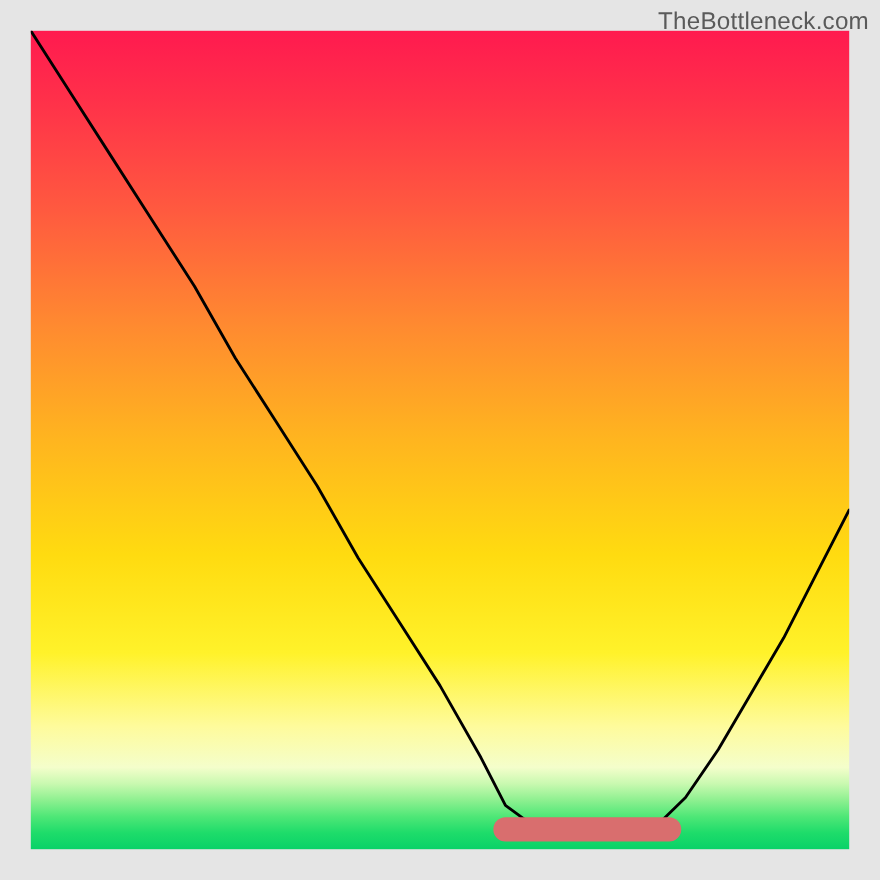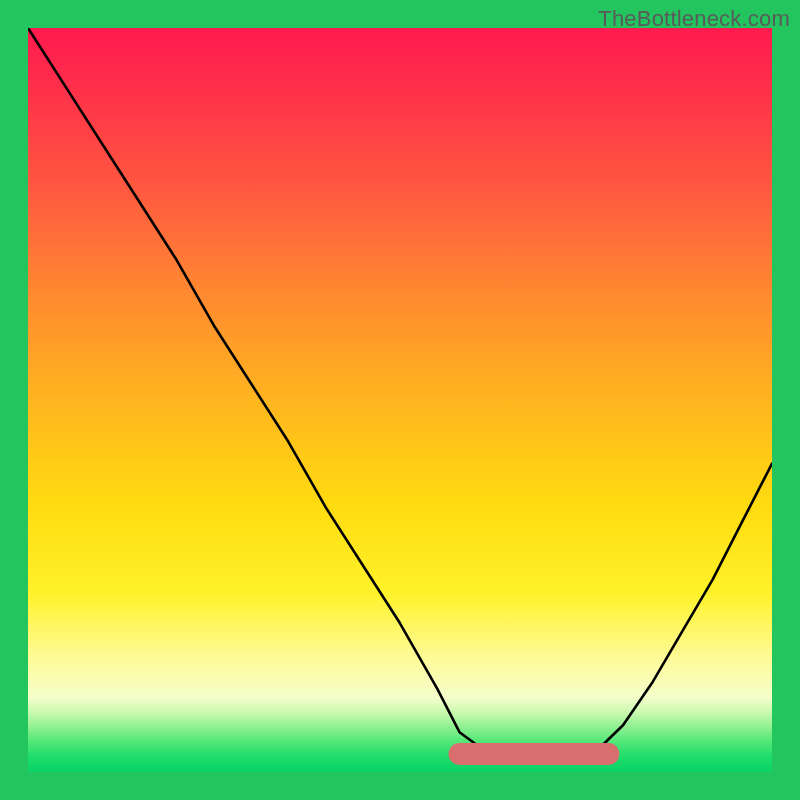--- a/index.html
+++ b/index.html
@@ -8,21 +8,21 @@
     width: 800px;
     height: 800px;
     background: #000;
     overflow: hidden;
     font-family: Arial, Helvetica, sans-serif;
   }
   .frame {
     position: relative;
     width: 800px;
     height: 800px;
-    background: #22c55e;
+    background: #e5e5e5;
   }
   .attribution {
     position: absolute;
     top: 6px;
     right: 10px;
     color: #5a5a5a;
     font-size: 22px;
     letter-spacing: 0.2px;
     z-index: 5;
   }

